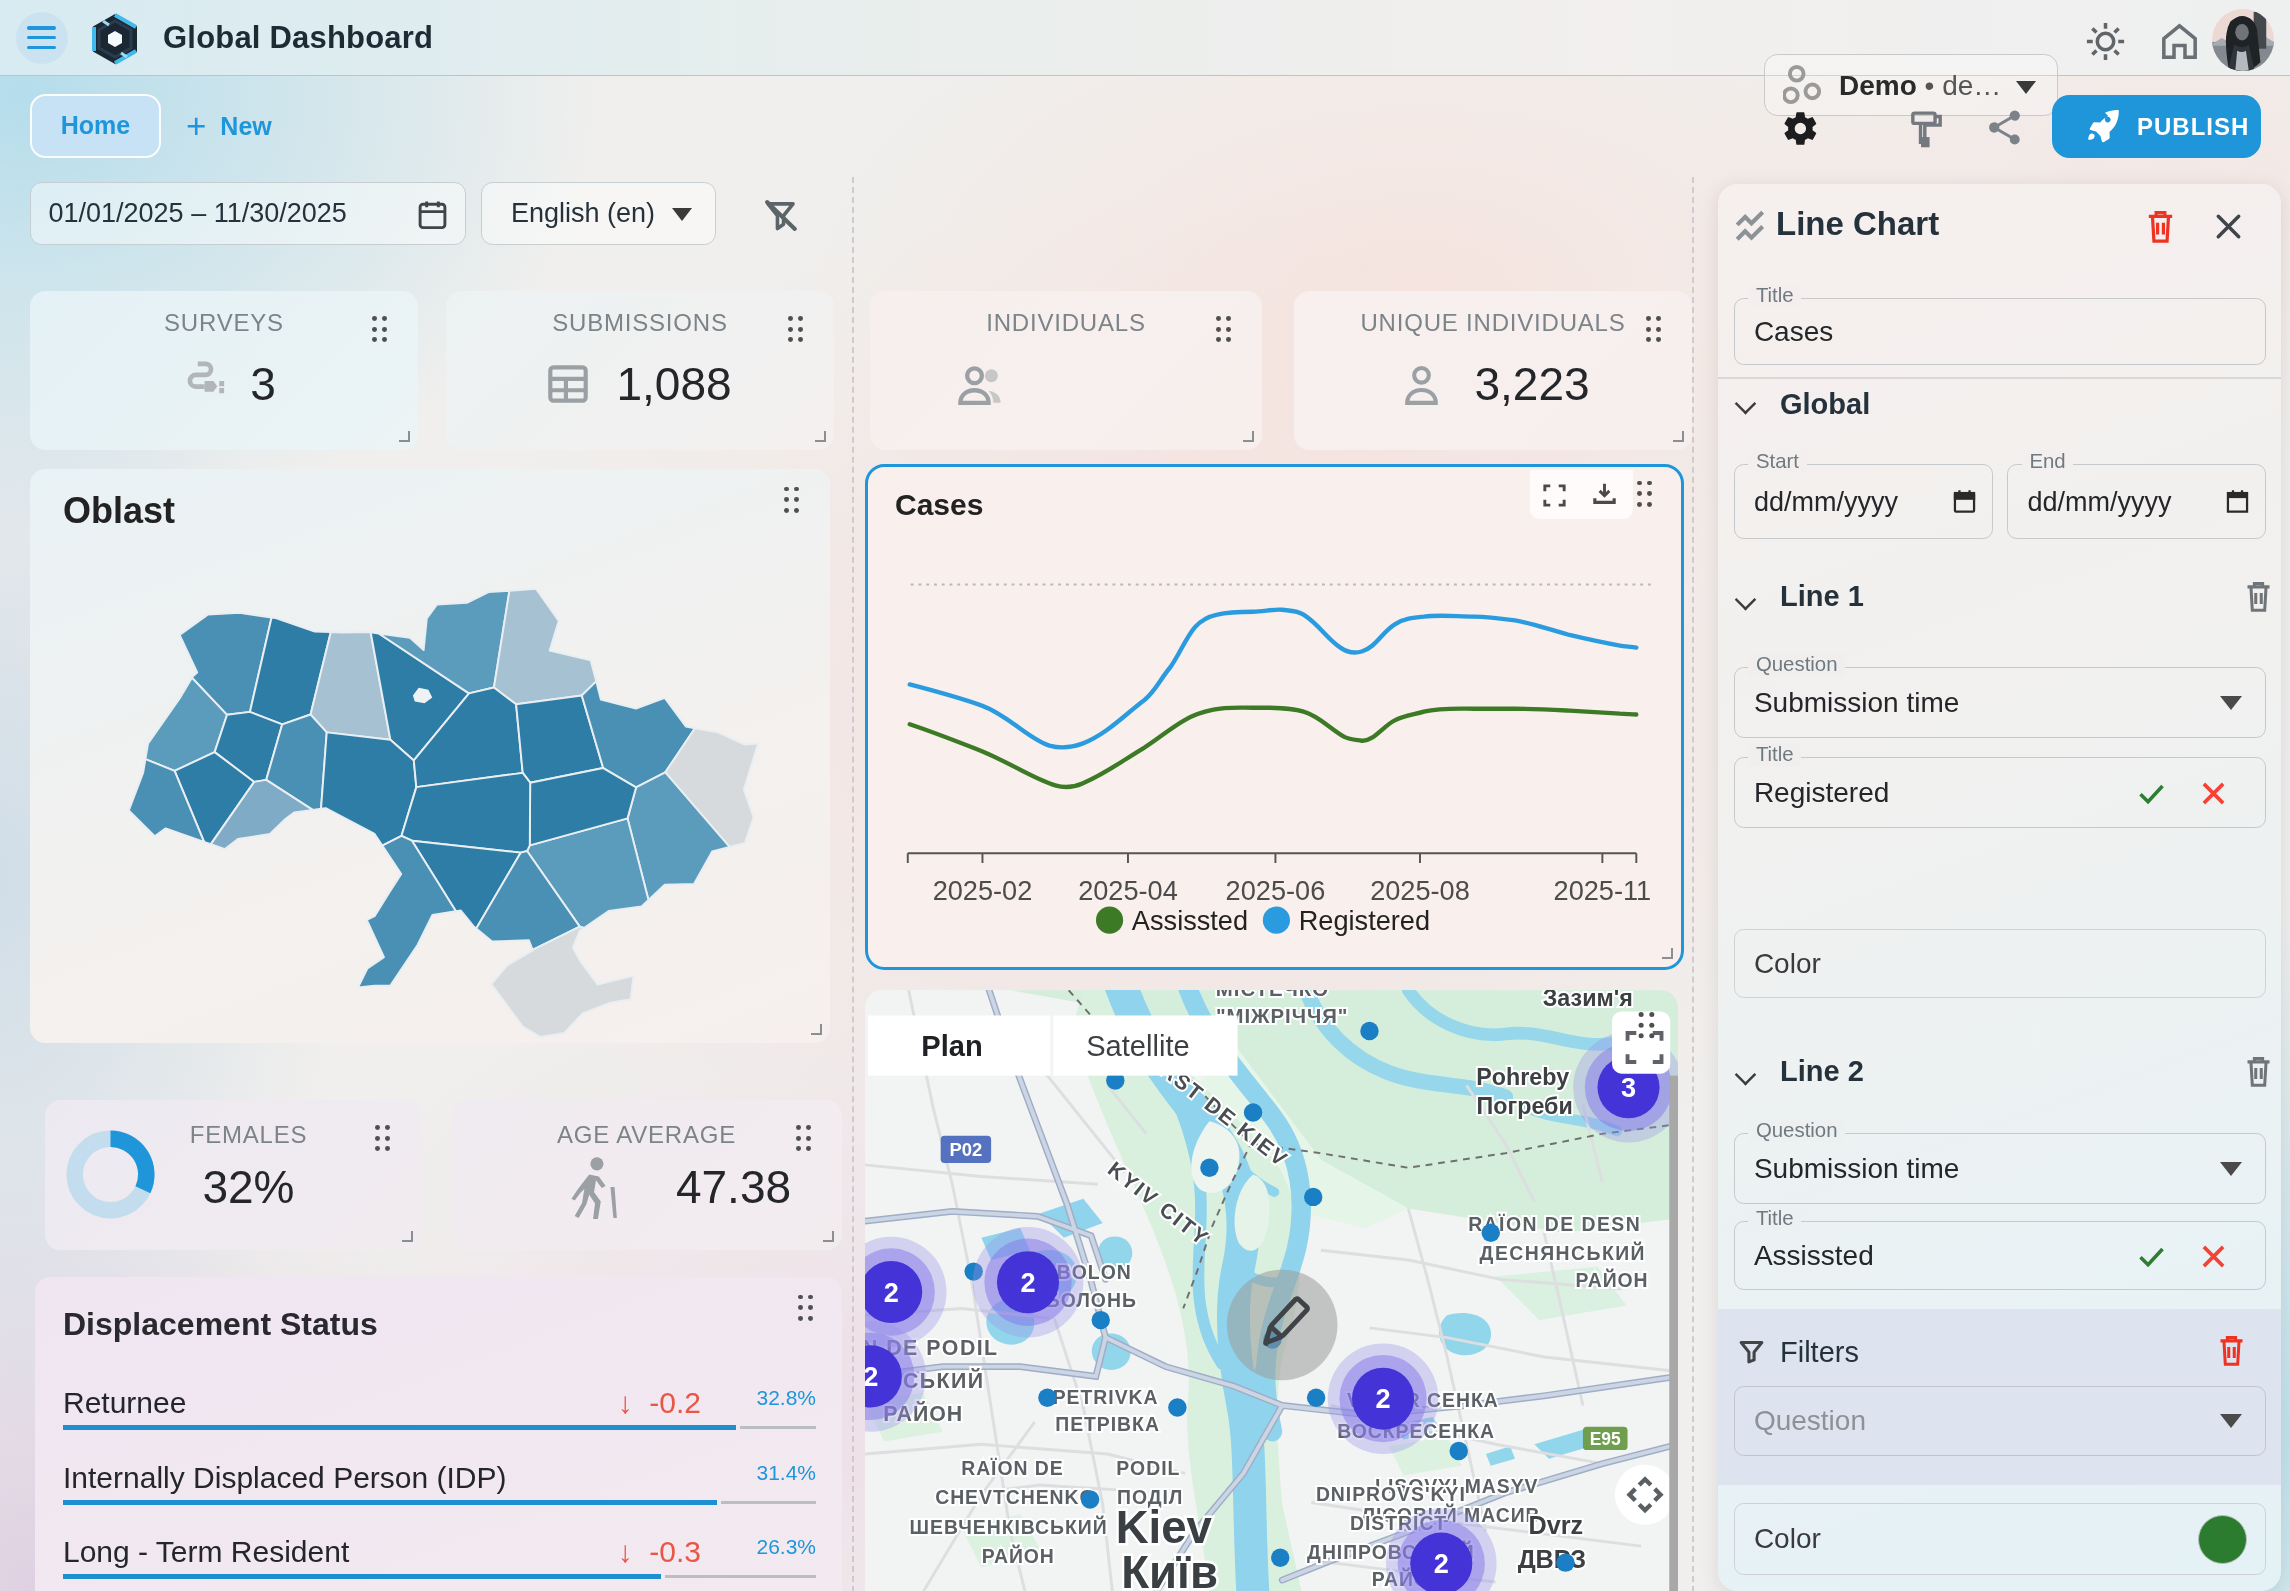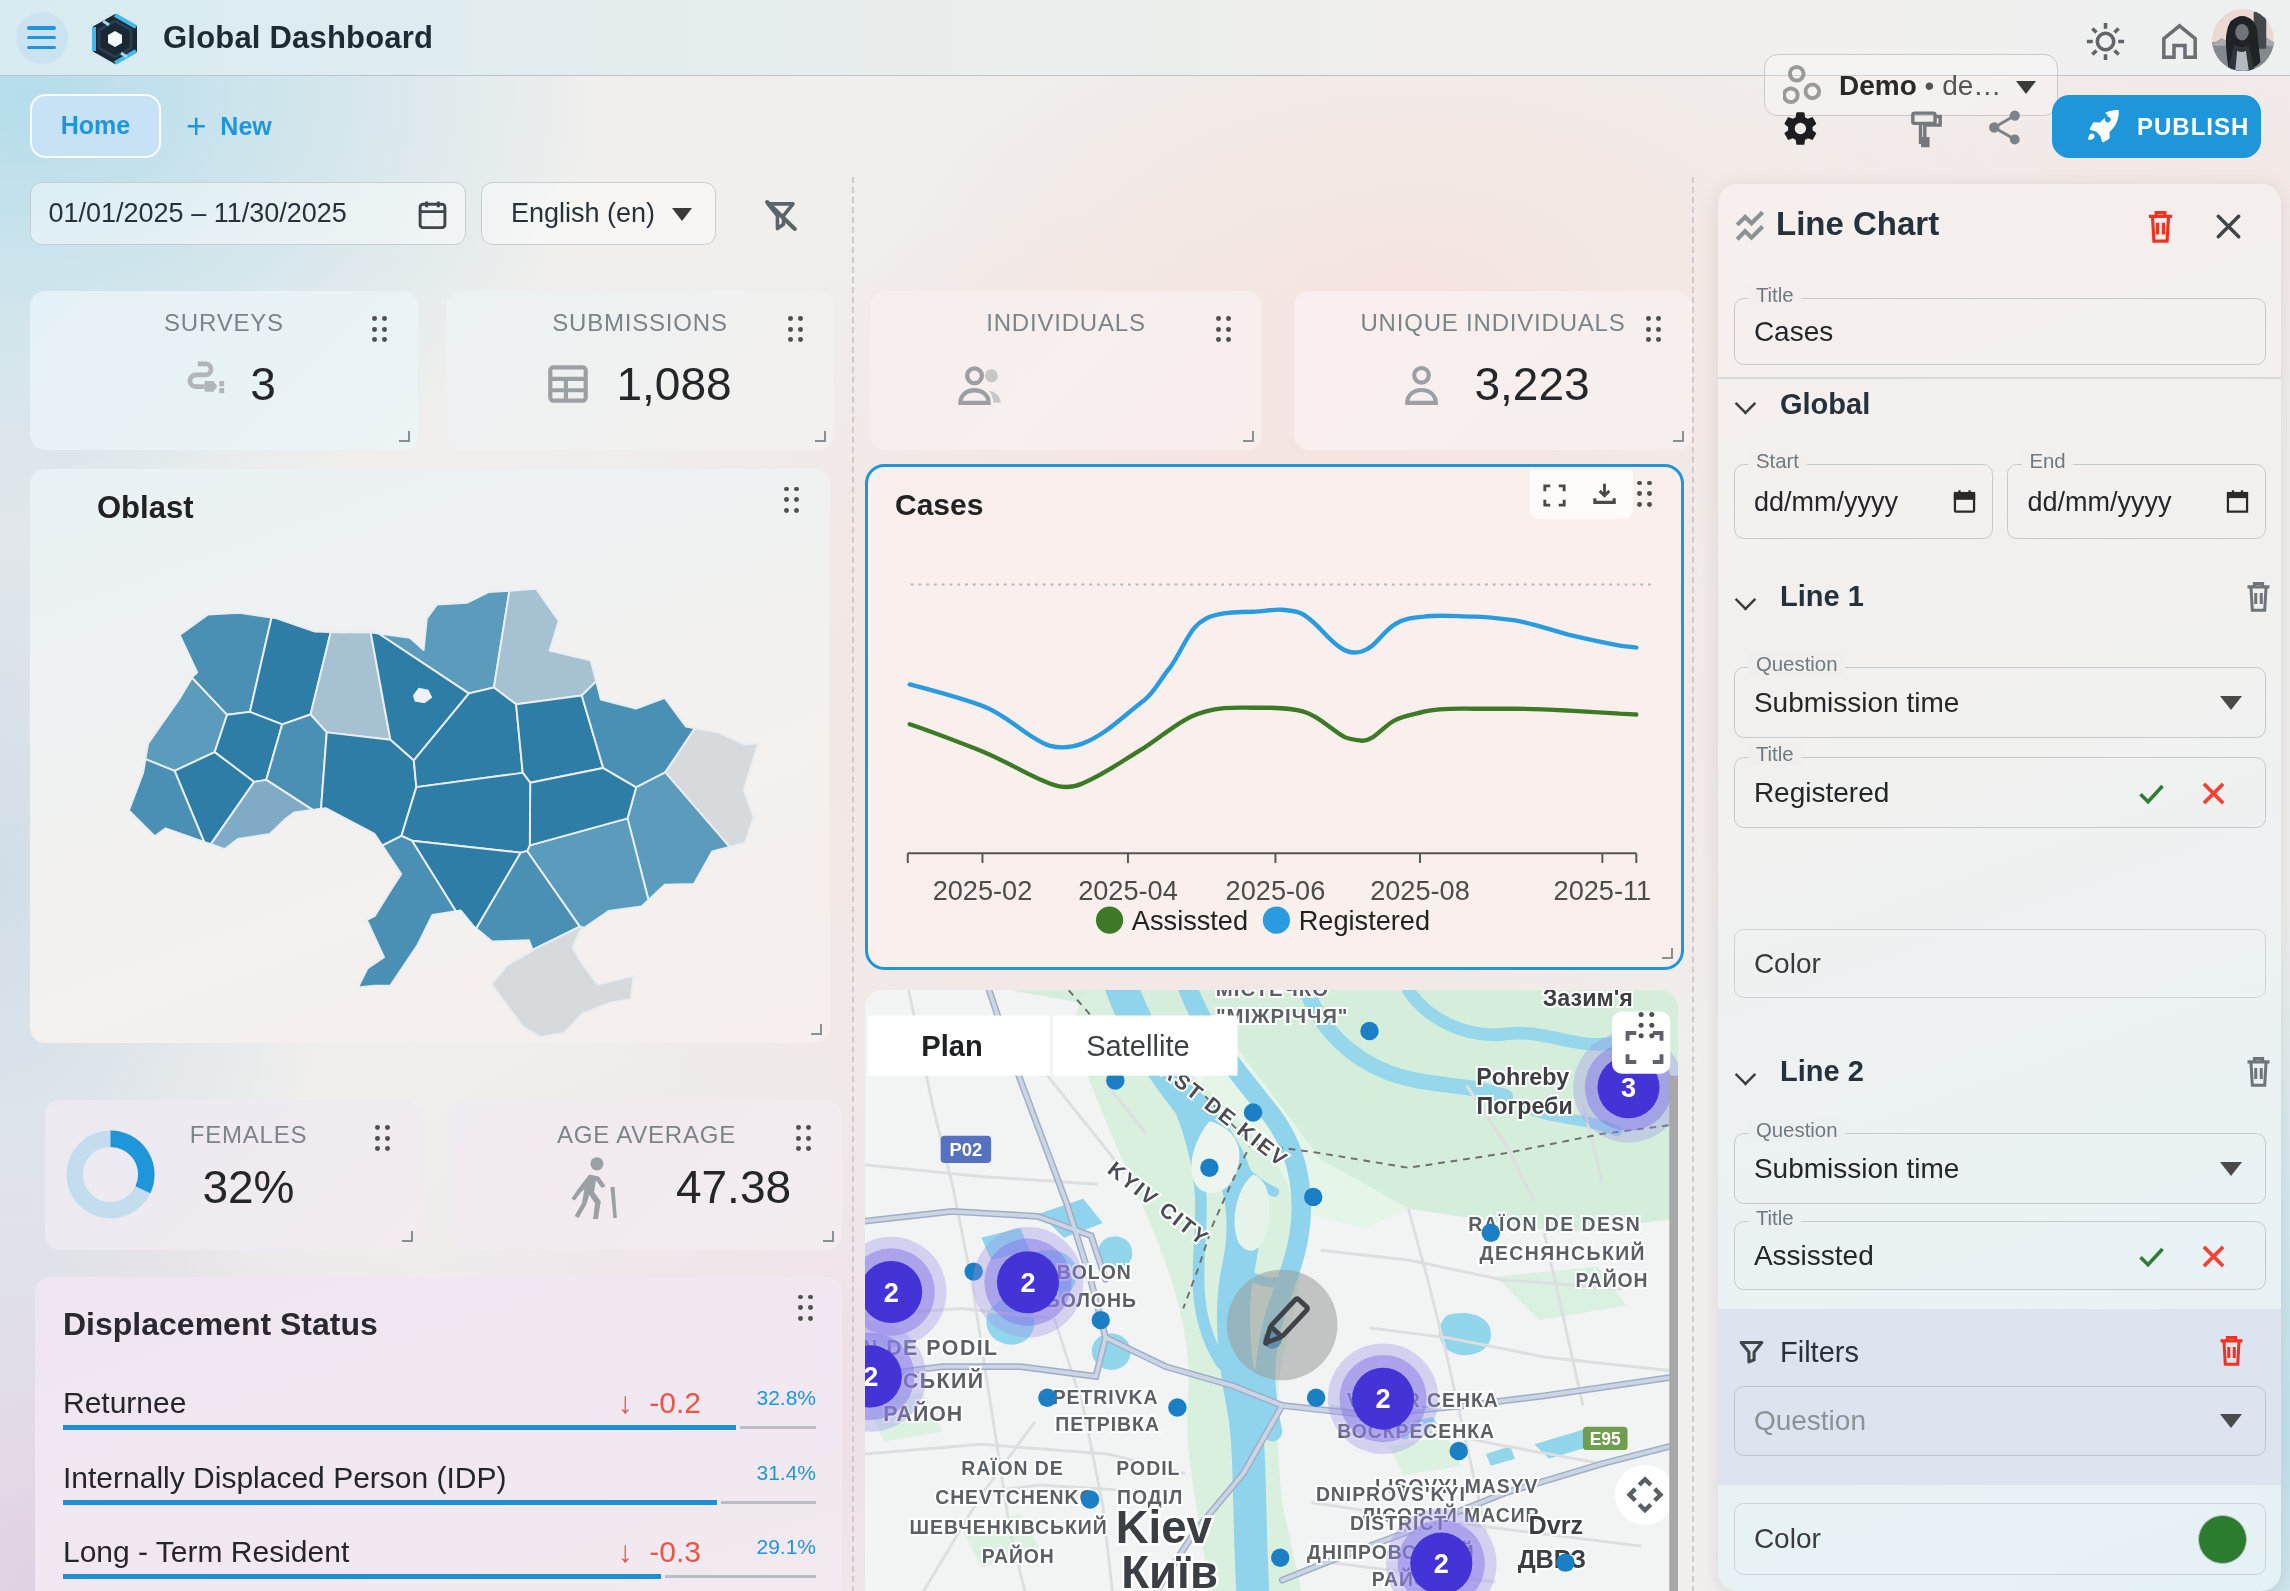--- a/index.html
+++ b/index.html
@@ -54,21 +54,21 @@
 .statcard .value { position:absolute; top:66px; width:100%; text-align:center; font-size:46px; color:#25262a; }
 .drag { position:absolute; width:19.4px; height:30px; }
 .drag i { position:absolute; width:4.9px; height:4.9px; border-radius:50%; background:#4f4f4f; }
 .corner { position:absolute; right:7.8px; bottom:7.8px; width:11.6px; height:11.6px; border-right:2.9px solid #8a8f93; border-bottom:2.9px solid #8a8f93; }
 #card-surveys { left:30px; top:291px; width:388px; height:159px; background:linear-gradient(135deg,#e4f1f6,#ecf4f5); }
 #card-subs { left:446px; top:291px; width:388px; height:159px; background:linear-gradient(135deg,#ecf2f2,#f4f0ef); }
 #card-indiv { left:870px; top:291px; width:392px; height:159px; background:linear-gradient(135deg,#f7efee,#f8efed); }
 #card-uniq { left:1294px; top:291px; width:398px; height:159px; background:linear-gradient(135deg,#f8efee,#f7eeee); }
 
 #card-oblast { left:30px; top:469px; width:800px; height:574px; background:linear-gradient(160deg,#e9f2f5,#f3f1ef 55%,#f6efed); }
-#card-oblast h3 { position:absolute; left:33px; top:21.3px; font-size:31px; font-weight:600; color:#222;margin-left:34px; }
+#card-oblast h3 { position:absolute; left:33px; top:21.3px; font-size:36px; font-weight:600; color:#222; }
 
 #card-chart { left:865px; top:464px; width:819px; height:506px; background:#f9efec; border:3.9px solid #1e96d9; border-radius:19.4px; }
 #card-chart h3 { position:absolute; left:27px; top:21.3px; font-size:30px; font-weight:600; color:#222; }
 #chartchip { position:absolute; left:662px; top:2.9px; width:103px; height:49px; background:rgba(255,255,255,0.75); border-radius:0 0 9.7px 9.7px; }
 
 #card-map { left:865px; top:990px; width:813px; height:602px; background:#f0f1f1; border-radius:17.5px 17.5px 0 0; overflow:hidden; }
 
 #card-fem { left:45px; top:1100px; width:376px; height:150px; background:linear-gradient(135deg,#ece9f1,#f2ecf0); }
 #card-age { left:451px; top:1100px; width:391px; height:150px; background:linear-gradient(135deg,#f0ebf0,#f3ecef); }
 
@@ -581,21 +581,21 @@
   </div>
   <div class="drow" style="top:184px">
     <div class="lab">Internally Displaced Person (IDP)</div>
     <div class="pct">31.4%</div>
     <div class="bar" style="width:654px"></div>
     <div class="rest" style="width:95px"></div>
   </div>
   <div class="drow" style="top:258px">
     <div class="lab">Long - Term Resident</div>
     <div class="chg">↓&nbsp; -0.3</div>
-    <div class="pct">29.1%</div>
+    <div class="pct">26.3%</div>
     <div class="bar" style="width:598px"></div>
     <div class="rest" style="width:151px"></div>
   </div>
 </div>
 
 <div class="abs" id="rpanel">
 
   <svg style="position:absolute;left:13.6px;top:25px" width="39" height="35" viewBox="0 0 24 22" fill="none" stroke="#8d9296" stroke-width="2.6">
       <path d="M3 10l5-5 4 4 7-7M3 19l5-5 4 4 7-7"></path>
     </svg>

